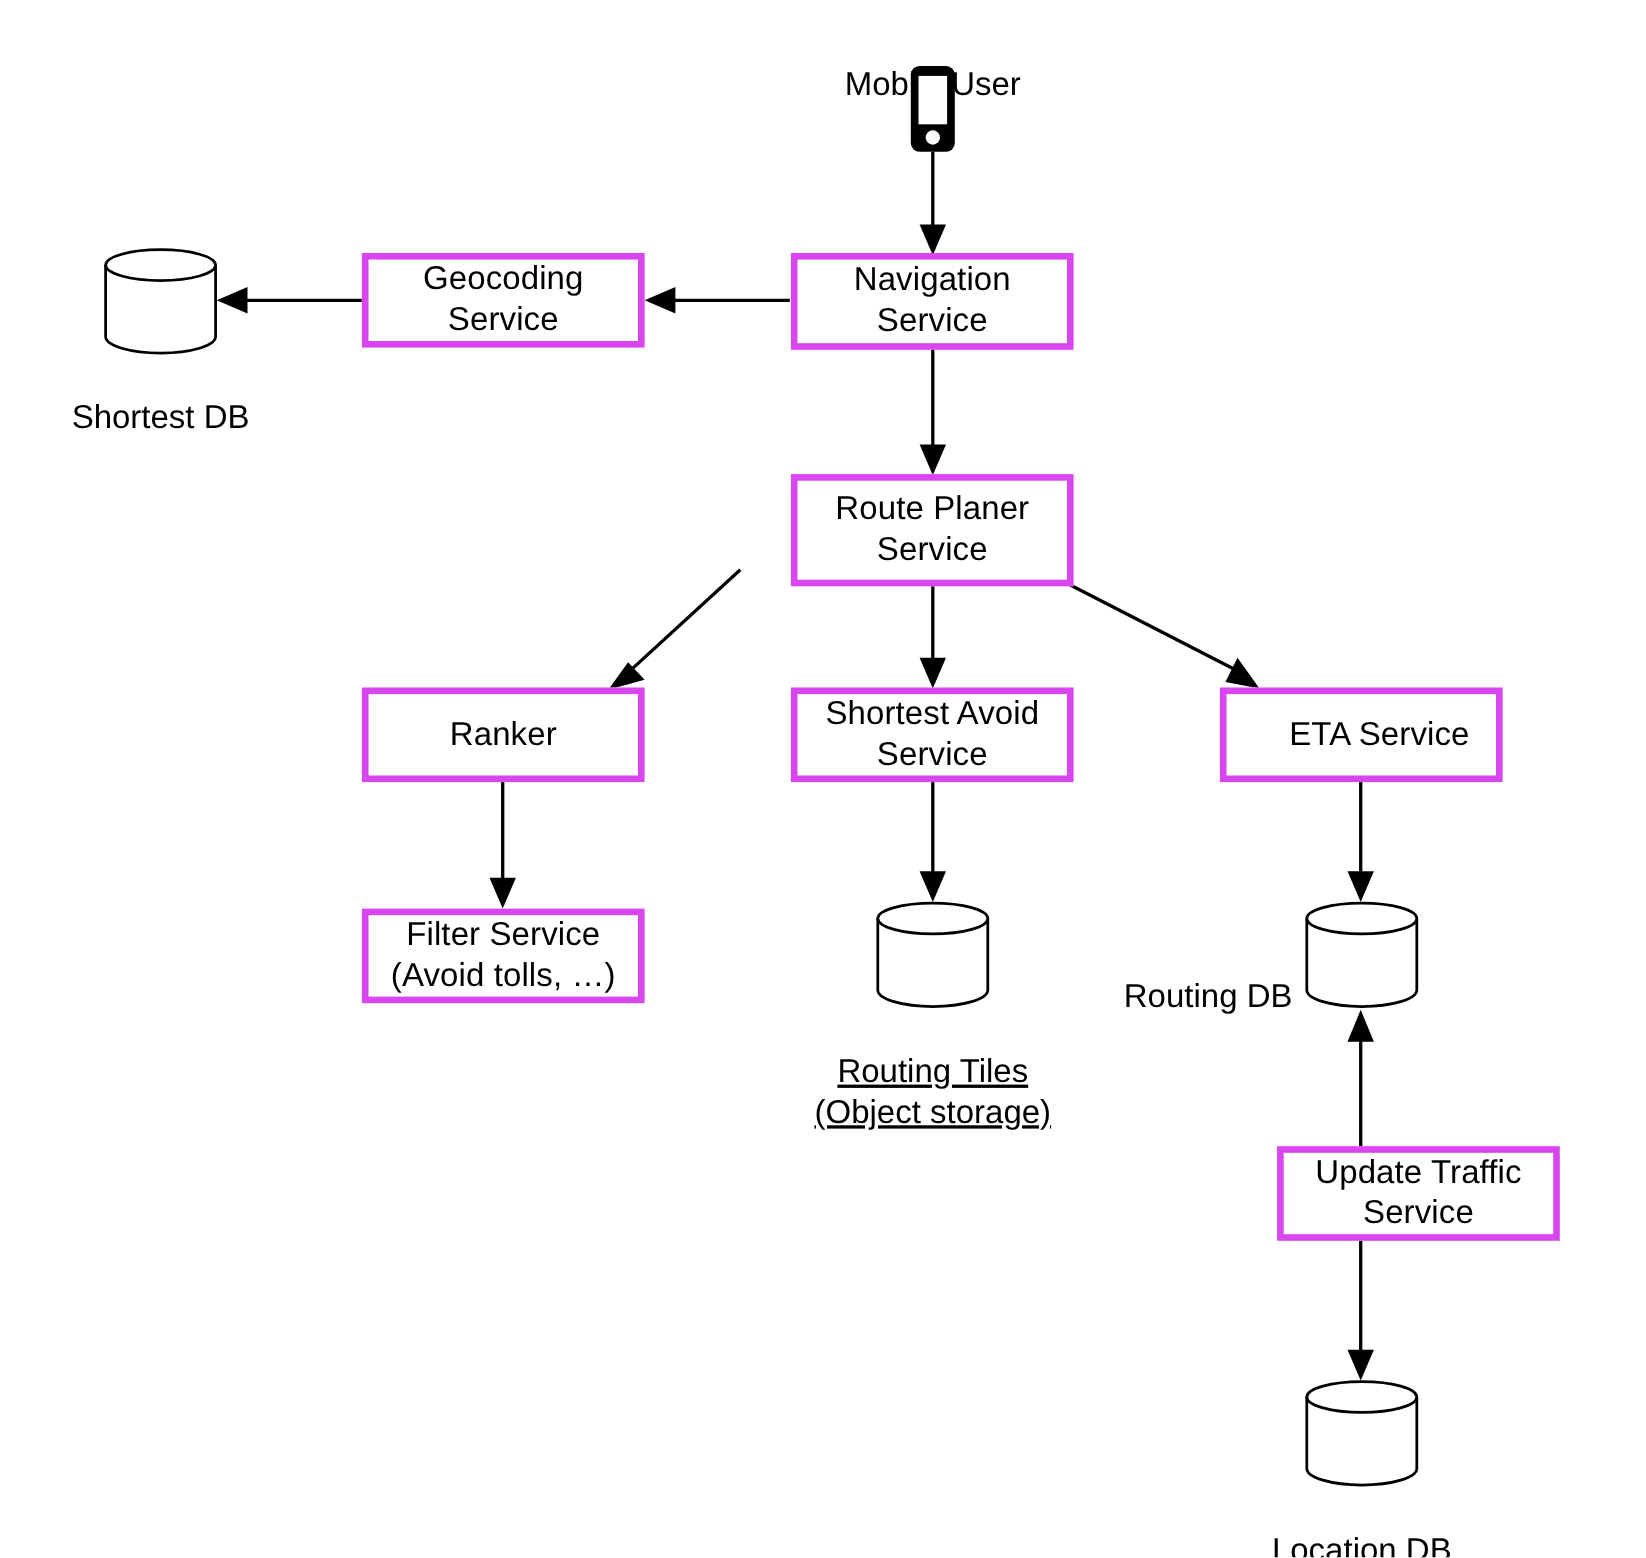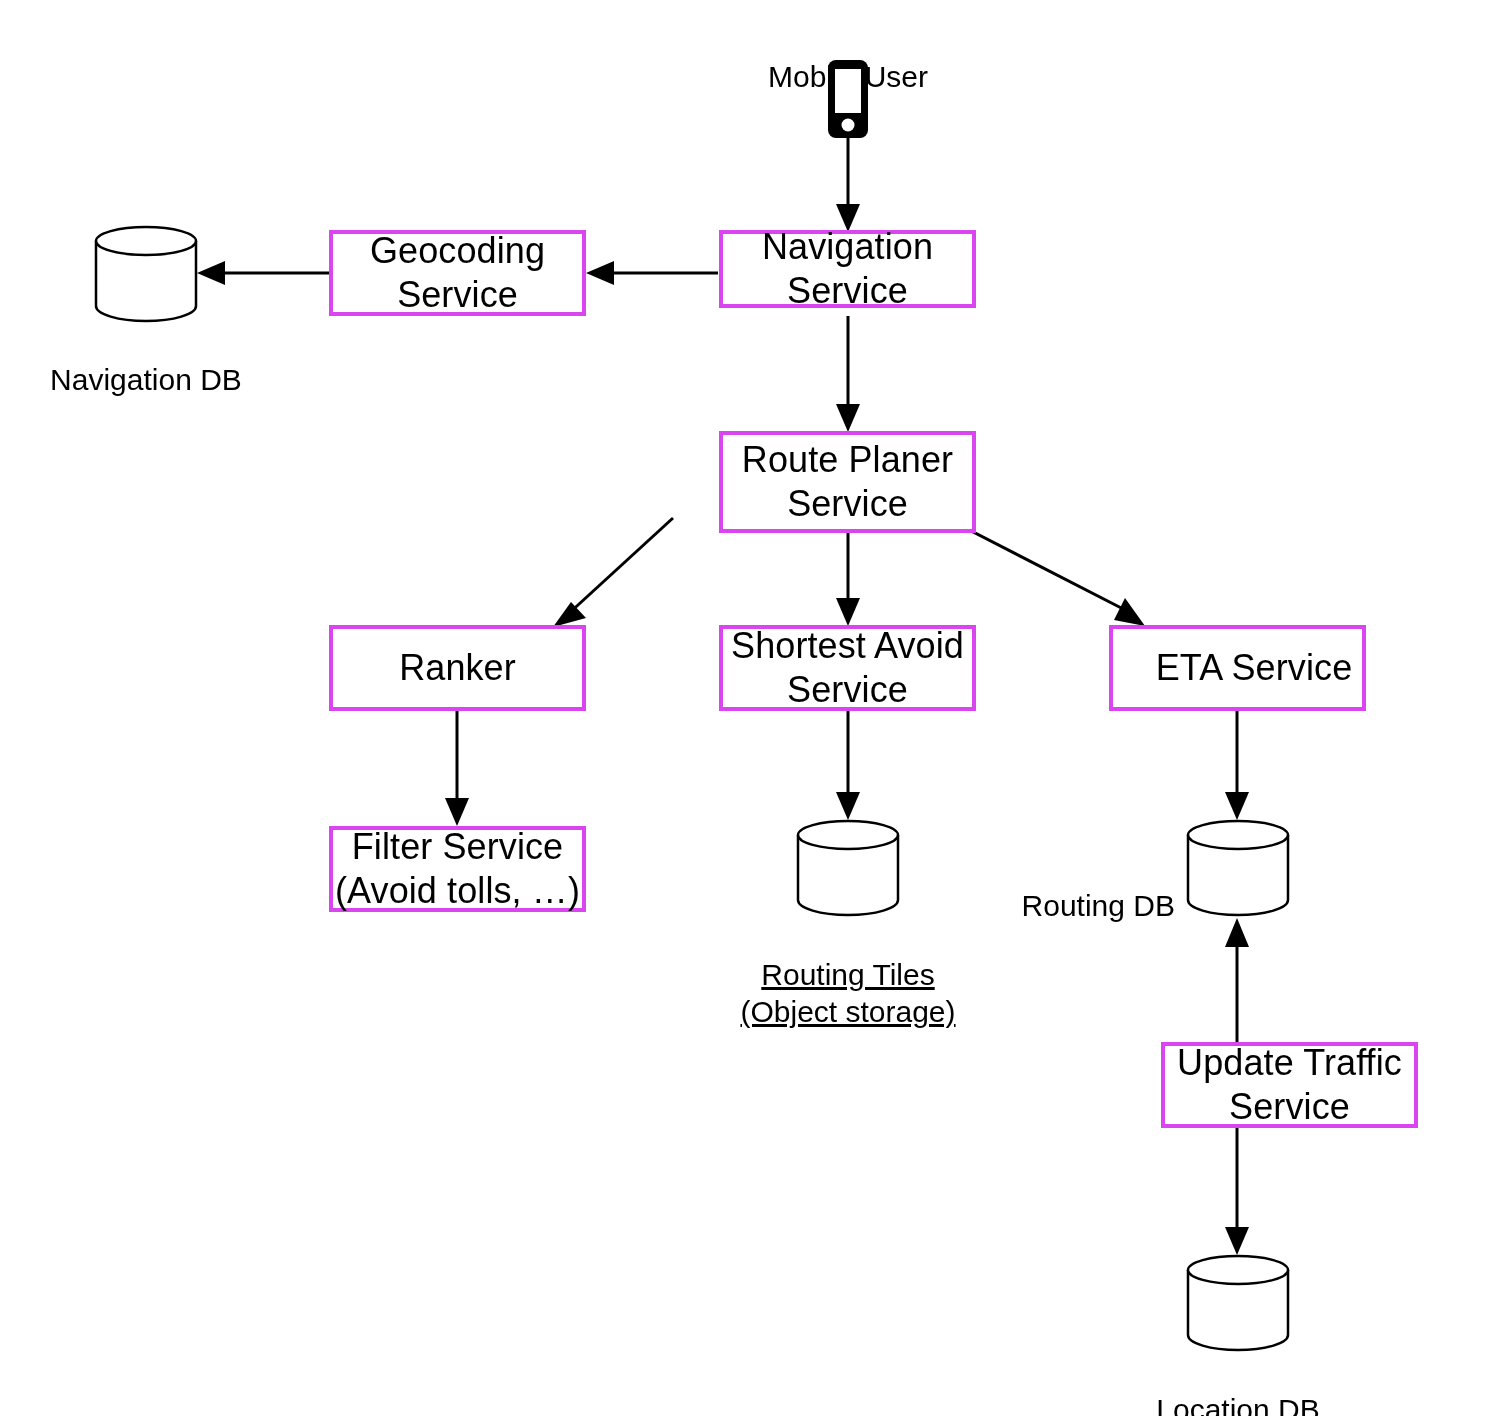--- a/index.html
+++ b/index.html
@@ -15,27 +15,27 @@
     position: relative;
     width: 1496px;
     height: 1416px;
     background: #ffffff;
     overflow: hidden;
   }
   
   .node-box {
     position: absolute;
     box-sizing: border-box;
-    border: 4px solid #d946ef;
+    border: 6px solid #d946ef;
     background: #ffffff;
     display: flex;
     align-items: center;
     justify-content: center;
     text-align: center;
-    font-size: 36px;
+    font-size: 30px;
     line-height: 1.23;
     letter-spacing: 0.1px;
     z-index: 5;
   }
   .node-box .box-label {
     display: block;
     white-space: pre-line;
   }
   
   .free-label {
@@ -155,38 +155,38 @@
   </div>
 
   <div class="phone-icon" style="left:827px; top:59px; width:42px; height:80px;">
     <svg width="42" height="80" viewBox="0 0 42 80" xmlns="http://www.w3.org/2000/svg">
       <rect x="1" y="1" width="40" height="78" rx="8" ry="8" fill="#000000"></rect>
       <rect x="8" y="10" width="26" height="44" fill="#ffffff"></rect>
       <circle cx="21" cy="66" r="6.5" fill="#ffffff"></circle>
     </svg>
   </div>
 
-  <div class="node-box" style="left:719px; top:230px; width:257px; height:78px;">
+  <div class="node-box" style="left:719px; top:230px; width:257px; height:88px;">
     <span class="box-label">Navigation
 Service</span>
   </div>
 
   <div class="node-box" style="left:329px; top:230px; width:257px; height:86px;">
     <span class="box-label">Geocoding
 Service</span>
   </div>
 
   <div class="cylinder" style="left:95px; top:226px; width:102px; height:95px;">
     <svg width="102" height="95" viewBox="0 0 102 95" xmlns="http://www.w3.org/2000/svg">
       <path d="M1,15 L1,80 A50,15 0 0 0 101,80 L101,15" fill="#ffffff" stroke="#000000" stroke-width="2.5"></path>
       <ellipse cx="51" cy="15" rx="50" ry="14" fill="#ffffff" stroke="#000000" stroke-width="2.5"></ellipse>
     </svg>
   </div>
   <div class="free-label" style="left:-4px; top:325px; width:300px;">
-    <span>Navigation DB</span>
+    <span>Shortest DB</span>
   </div>
 
   <div class="node-box" style="left:719px; top:431px; width:257px; height:102px;">
     <span class="box-label">Route Planer
 Service</span>
   </div>
 
   <div class="node-box" style="left:329px; top:625px; width:257px; height:86px;">
     <span class="box-label">Ranker</span>
   </div>

